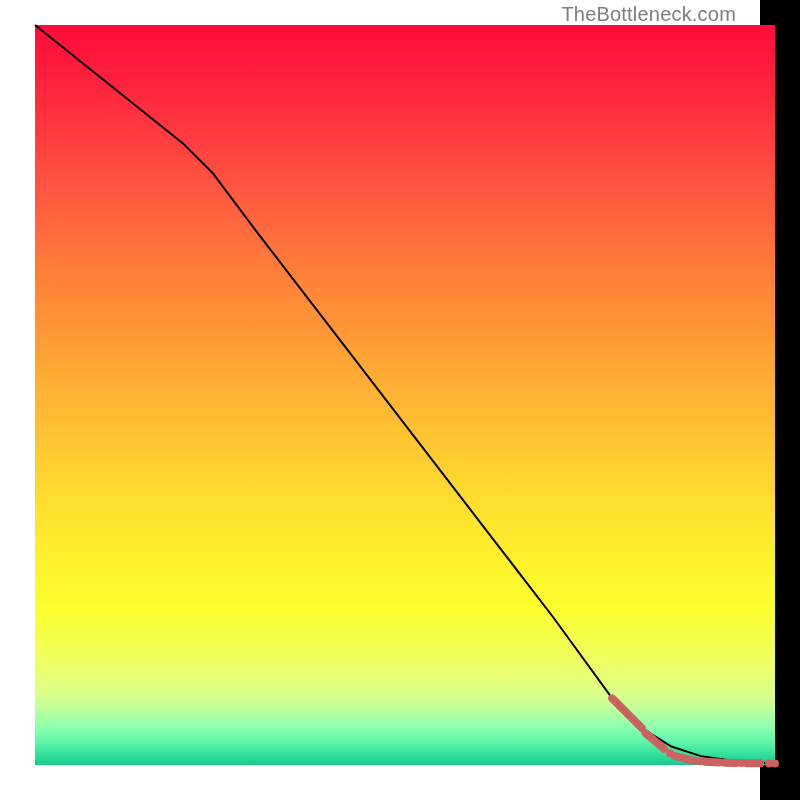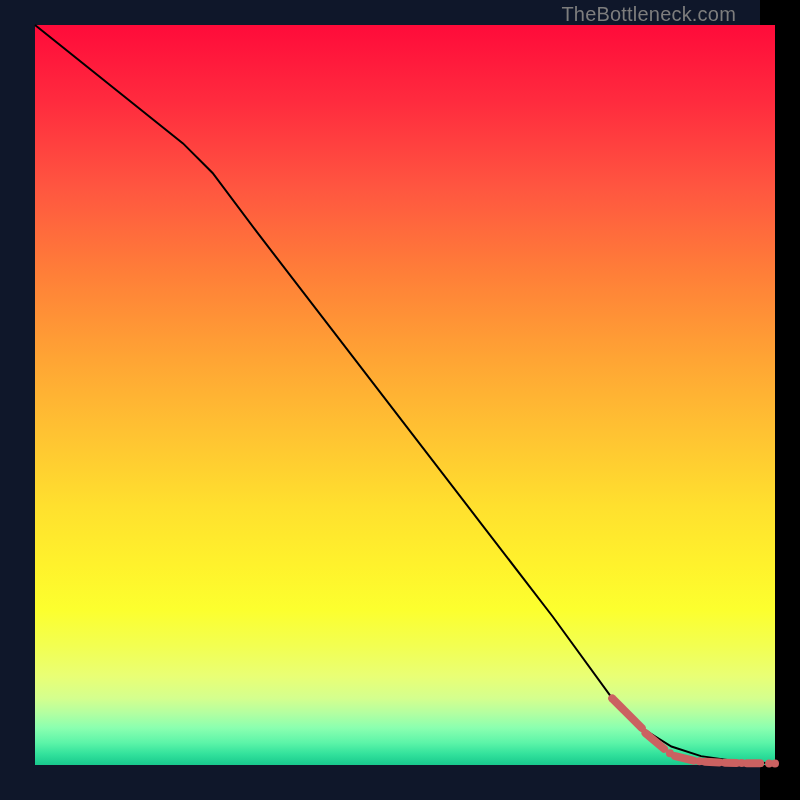--- a/index.html
+++ b/index.html
@@ -7,21 +7,21 @@
     padding: 0;
     width: 800px;
     height: 800px;
     background: #000;
     font-family: Arial, Helvetica, sans-serif;
   }
   .stage {
     position: relative;
     width: 760px;
     height: 800px;
-    background: #0f172a;
+    background: #ffffff;
   }
   .plot-area {
     position: absolute;
     left: 35px;
     top: 25px;
     width: 740px;
     height: 740px;
     
     background: linear-gradient(to bottom,
       #ff0b3a 0%,

